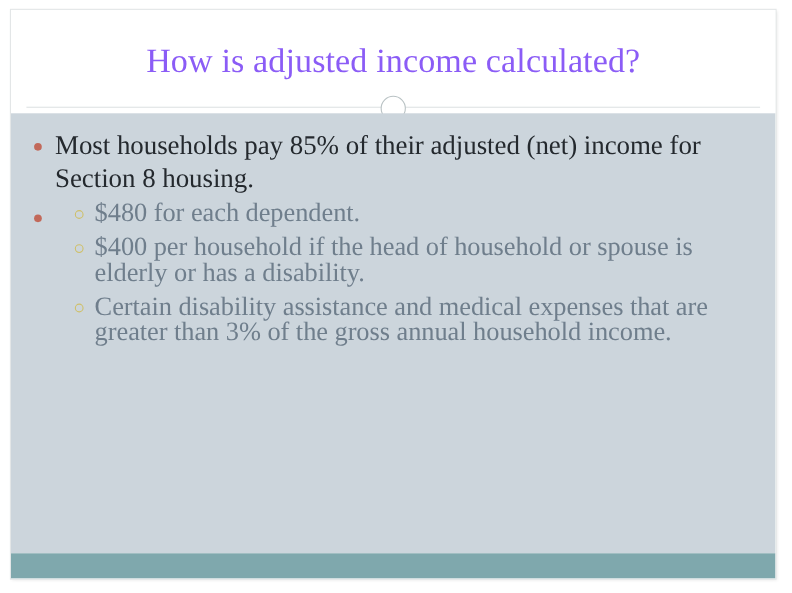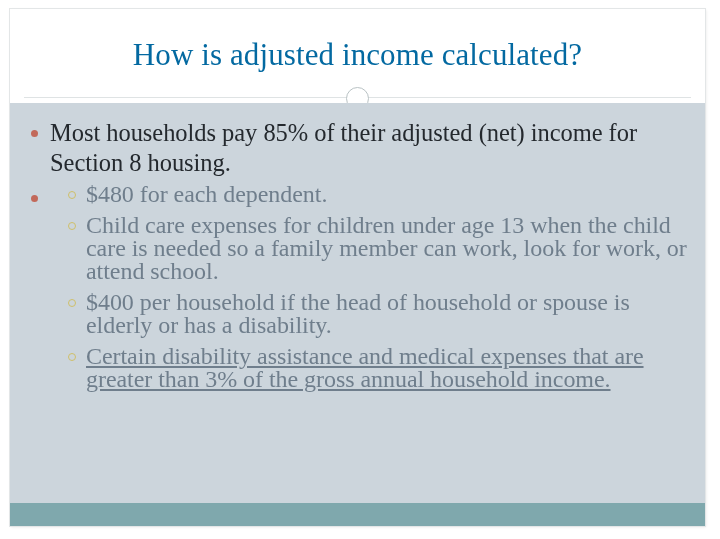--- a/index.html
+++ b/index.html
@@ -38,21 +38,21 @@
   .slide-title {
     position: absolute;
     left: 0;
     right: 0;
     top: 27px;
     text-align: center;
     font-size: 31px;
     line-height: 38px;
     font-weight: normal;
     letter-spacing: 0.1px;
-    color: #0369a1;
+    color: #8b5cf6;
     font-family: "Liberation Serif", "DejaVu Serif", serif;
     white-space: nowrap;
   }
 
   
   .title-rule {
     position: absolute;
     left: 14px;
     right: 14px;
     top: 88px;
@@ -127,21 +127,21 @@
   }
   ul.level2 > li.bullet-l2 {
     position: relative;
     padding-left: 24px;
     margin: 0 0 8px 0;
     font-size: 24px;
     line-height: 23px;
     color: #6f7e8c;
     letter-spacing: -0.05px;
   }
-  ul.level2 > li.bullet-l2:last-child { margin-bottom: 0; text-decoration: underline; }
+  ul.level2 > li.bullet-l2:last-child { margin-bottom: 0; }
   ul.level2 > li.bullet-l2 > .marker-l2 {
     position: absolute;
     left: 6px;
     top: 8px;
     width: 8px;
     height: 8px;
     border-radius: 50%;
     border: 1.5px solid #cfc06a;
     background: transparent;
     box-sizing: border-box;
@@ -173,24 +173,20 @@
         <span class="marker-l1"></span>
 
         <div class="sub-wrap">
           <ul class="level2">
 
             <li class="bullet-l2">
               <span class="marker-l2"></span>
               <span class="bullet-text">$480 for each dependent.</span>
             </li>
 
-            <li class="bullet-l2">
-              <span class="marker-l2"></span>
-              <span class="bullet-text">Child care expenses for children under age 13 when the child care is needed so a family member can work, look for work, or attend school.</span>
-            </li>
 
             <li class="bullet-l2">
               <span class="marker-l2"></span>
               <span class="bullet-text">$400 per household if the head of household or spouse is elderly or has a disability.</span>
             </li>
 
             <li class="bullet-l2">
               <span class="marker-l2"></span>
               <span class="bullet-text">Certain disability assistance and medical expenses that are greater than 3% of the gross annual household income.</span>
             </li>

